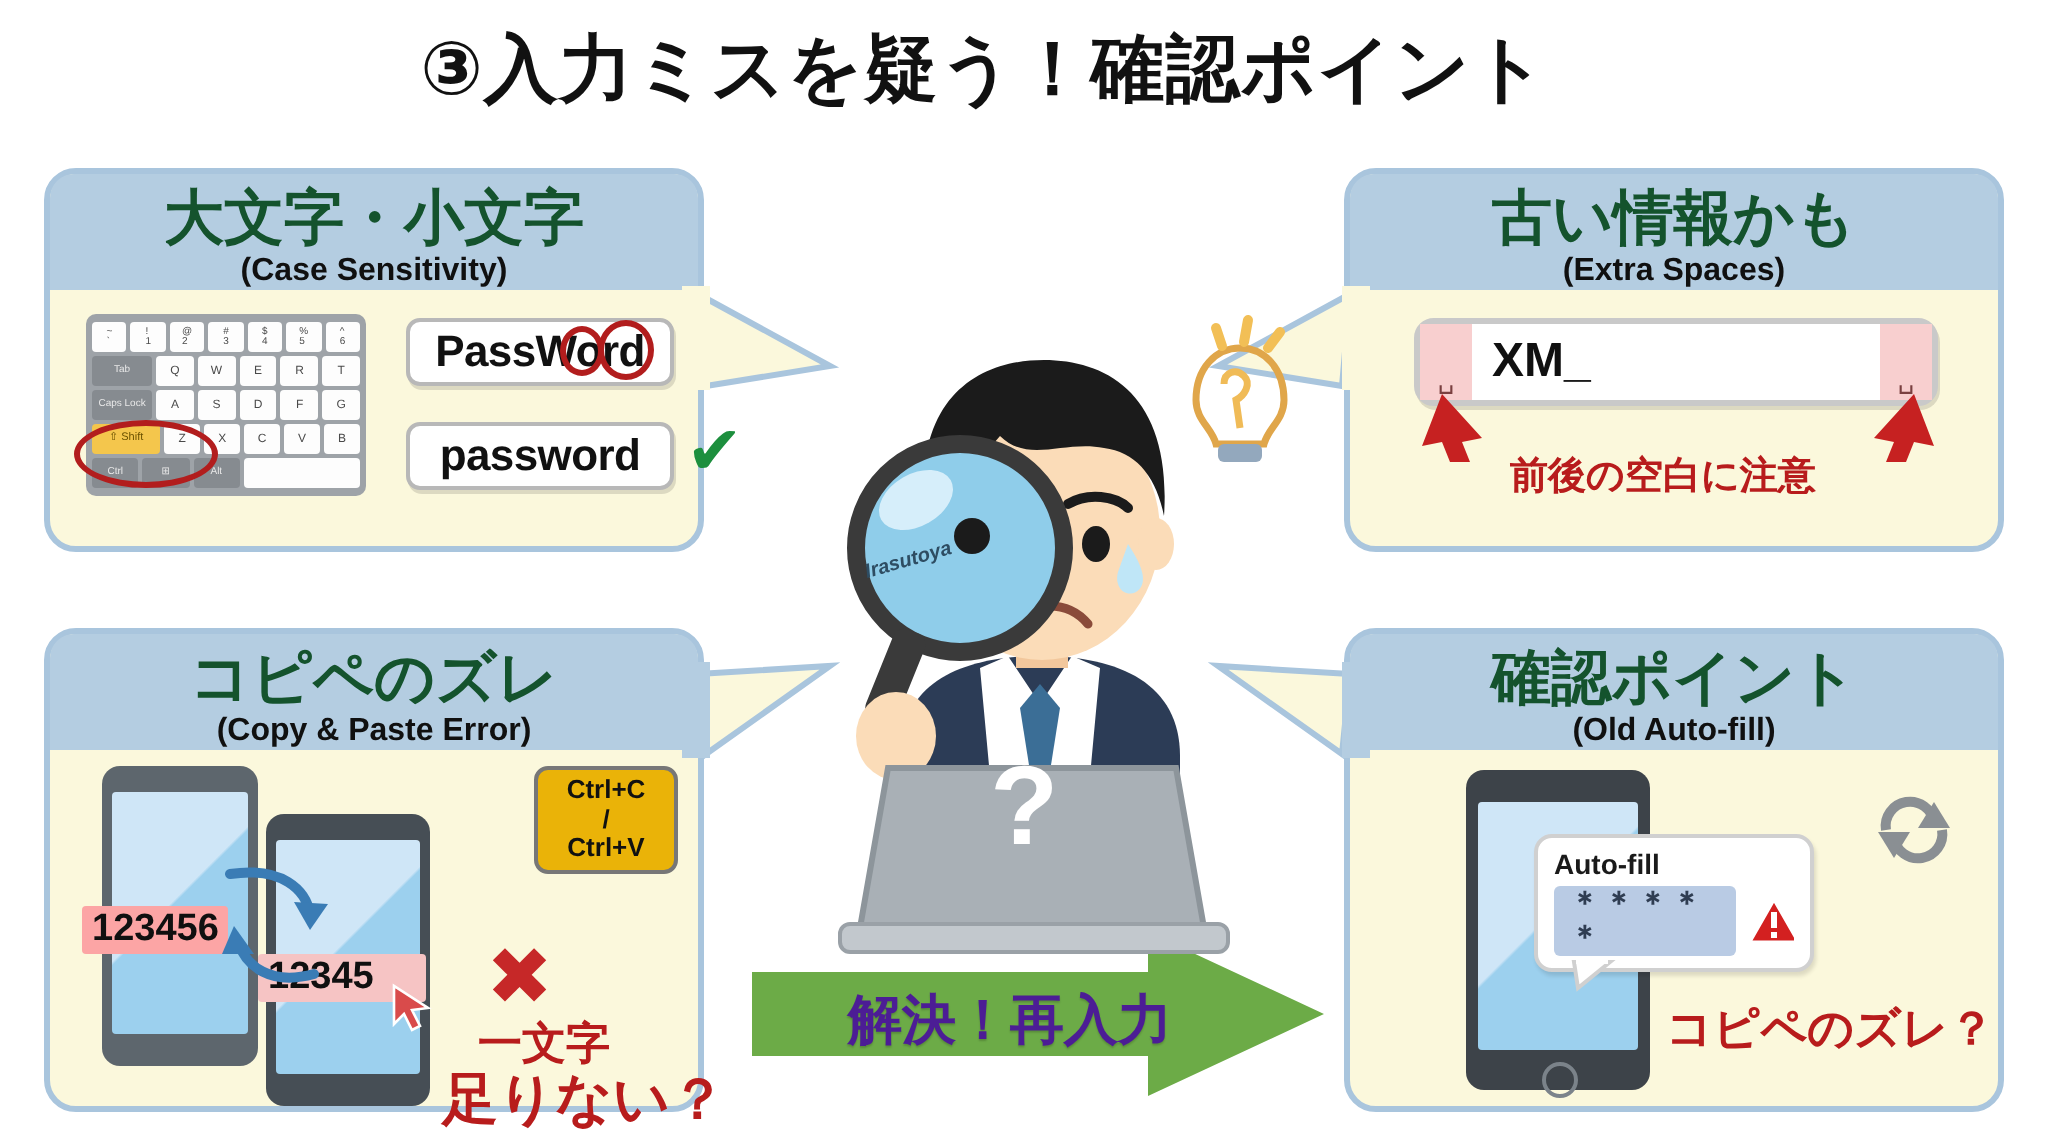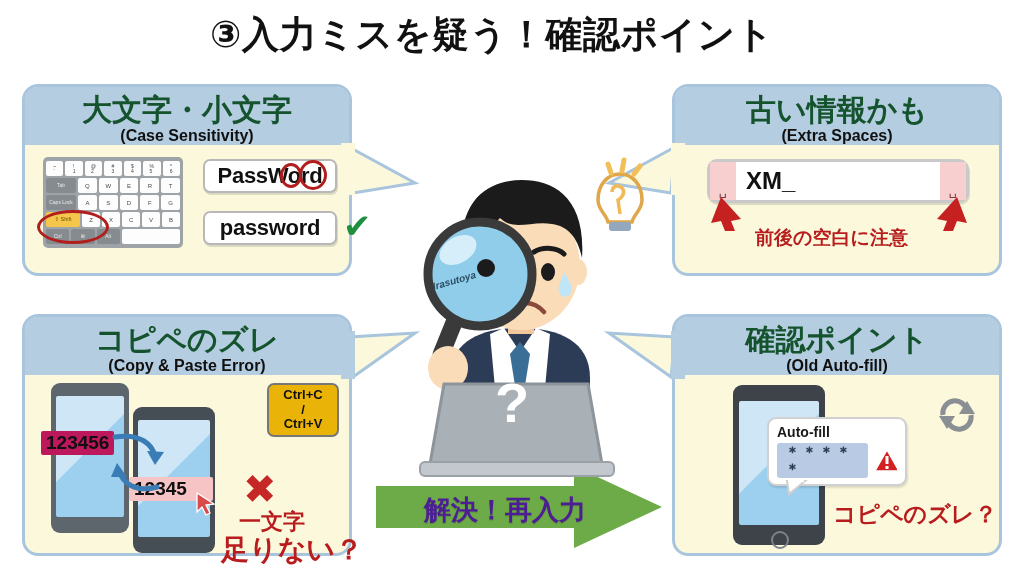--- a/index.html
+++ b/index.html
@@ -123,21 +123,21 @@
     width: 100%; height: 100%;
     background: linear-gradient(135deg,#cfe6f7 0%,#cfe6f7 45%,#9cd0ee 46%,#9cd0ee 100%);
     border-radius: 2px;
   }
   .phone.dark { background: #464e55; }
   .numtag {
     position: absolute;
     font-size: 19px; font-weight: bold; color: #101010;
     padding: 1px 5px; border-radius: 2px; white-space: nowrap;
   }
-  .numtag.blue { background: #be185d; }
+  .numtag.blue { background: #fca5a5; margin-top: 22px; }
   .numtag.pink { background: #f6c4c4; }
   .kbd-badge {
     position: absolute;
     background: #eab308;
     border: 2px solid #777777;
     border-radius: 7px;
     padding: 3px 7px;
     text-align: center;
     font-size: 13px; font-weight: bold; color: #111111; line-height: 1.12;
   }

